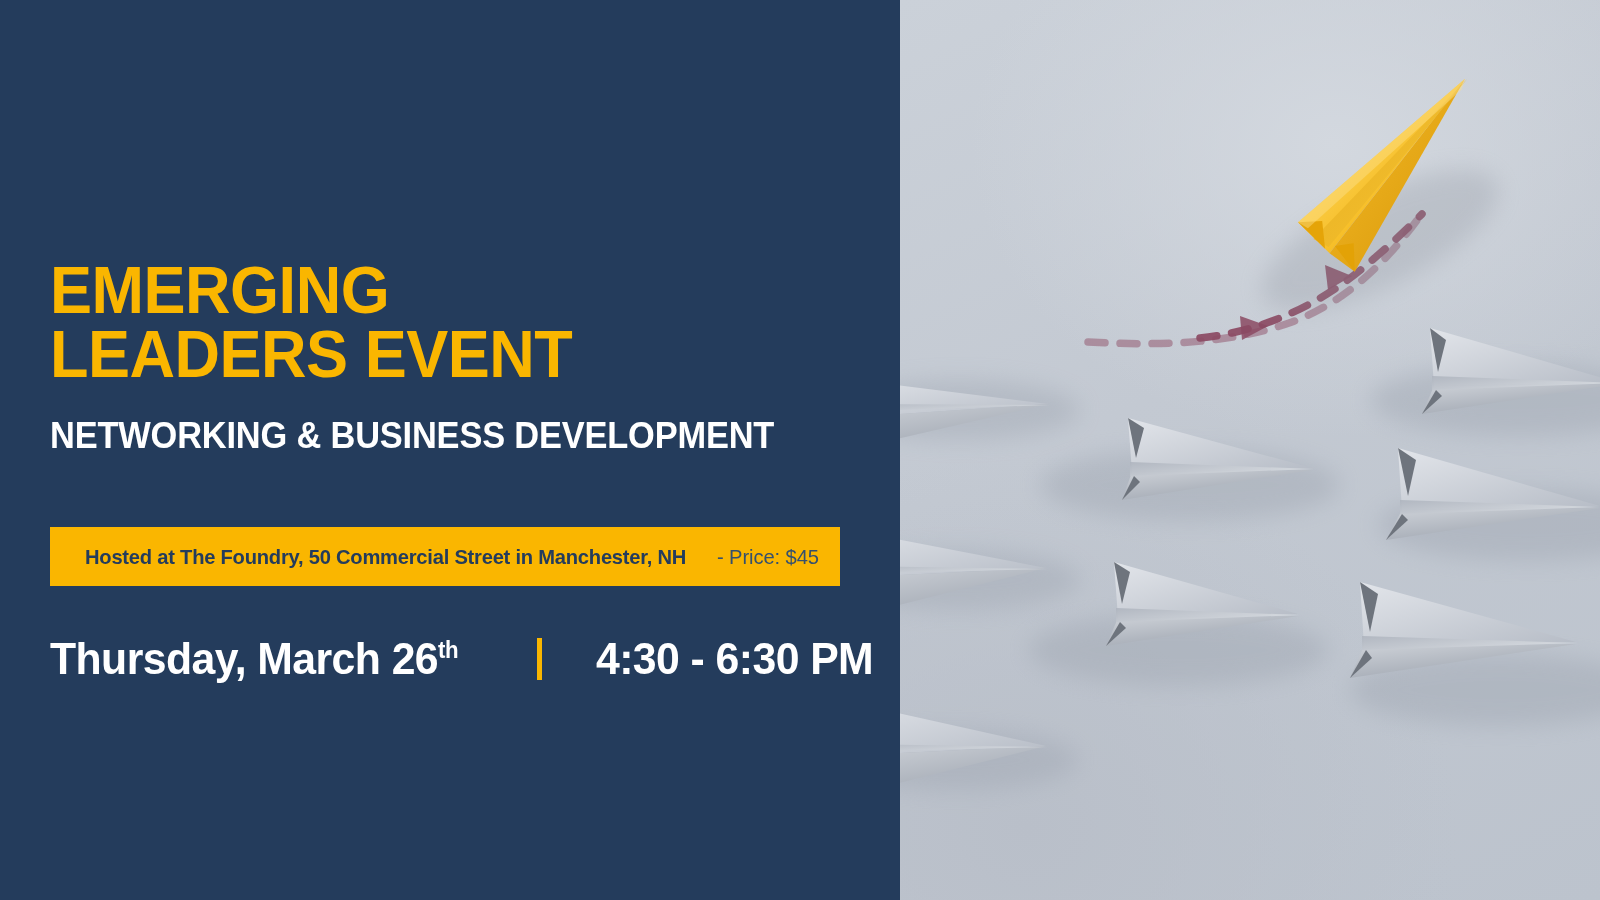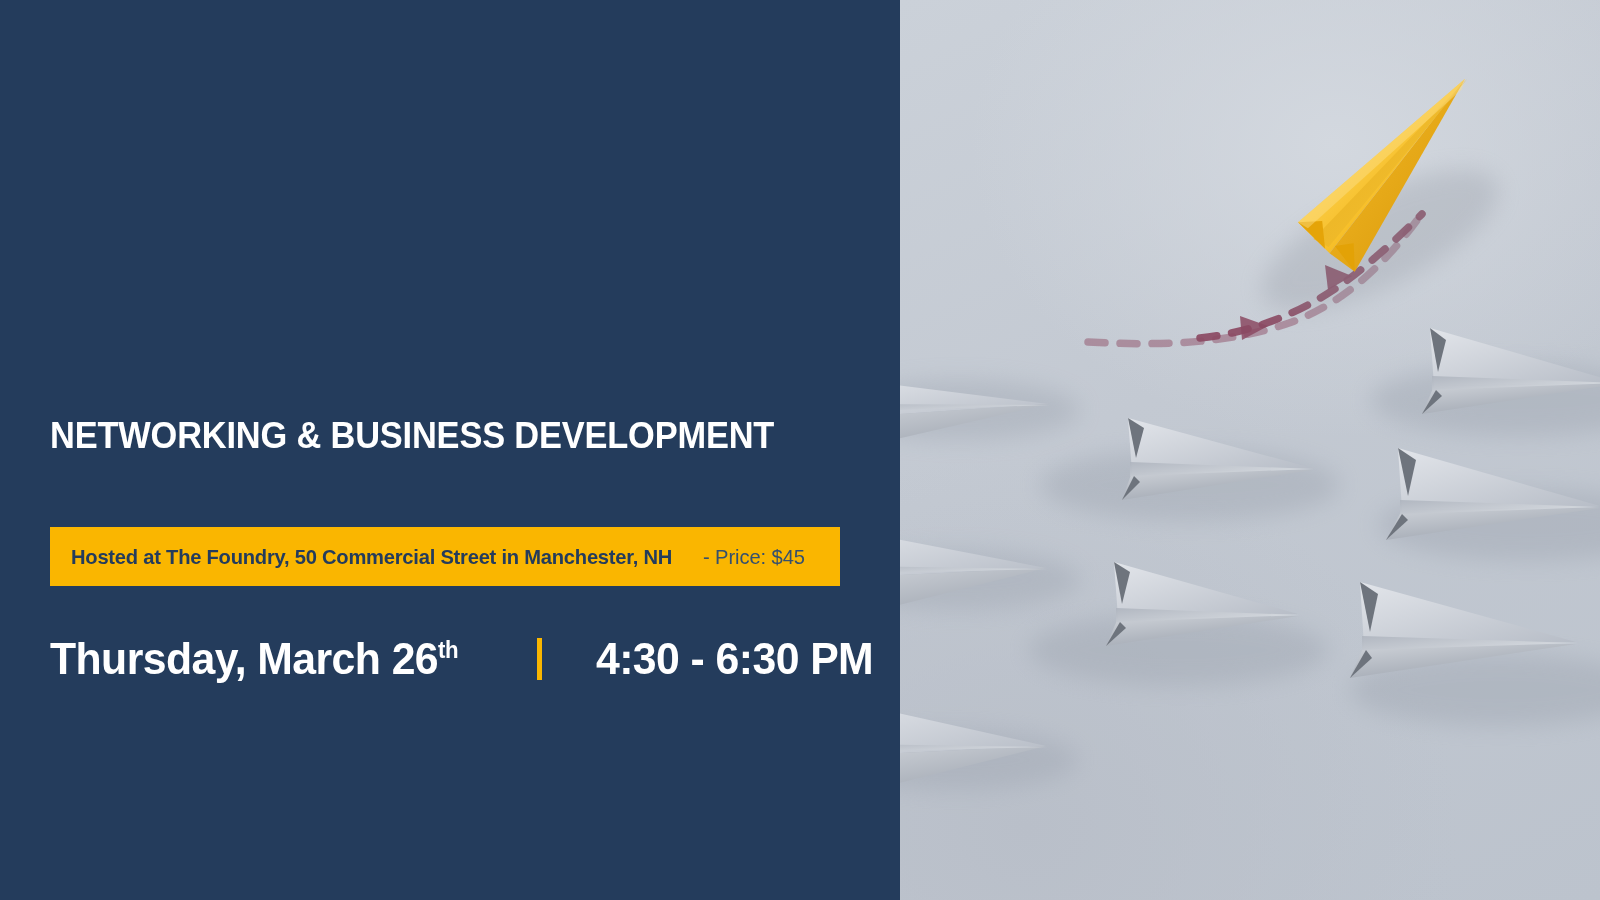--- a/index.html
+++ b/index.html
@@ -72,21 +72,21 @@
   }
 
   
   .venue-bar {
     position:absolute;
     left:50px; top:527px;
     width:790px; height:59px;
     background:#fab600;
     display:flex;
     align-items:center;
-    padding-left:21px;
+    padding-left:35px;
     white-space:nowrap;
     overflow:hidden;
   }
   .venue-bold {
     color:#243c5c;
     font-weight:bold;
     font-size:21px;
     letter-spacing:-0.25px;
     transform:scaleX(0.96);
     transform-origin:left center;
@@ -262,20 +262,24 @@
           <path d="M426,248 L438,222 L420,216 Z" fill="#e3a206"></path>
           <path d="M398,178 L612,126 L604,134 L404,188 Z" fill="#fde08a" opacity="0.45"></path>
         </g>
       </g>
     </svg>
   </div>
 
   <div class="navy-panel">
 
 
+    <div class="headline">
+      <span class="headline-line">EMERGING</span>
+      <span class="headline-line">LEADERS EVENT</span>
+    </div>
 
     <div class="subtitle">NETWORKING &amp; BUSINESS DEVELOPMENT</div>
 
     <div class="venue-bar">
       <span class="venue-bold">Hosted at The Foundry, 50 Commercial Street in Manchester, NH</span>
       <span class="venue-light">- Price: $45</span>
     </div>
 
     <div class="datetime">
       <span class="dt-date"><span>Thursday, March 26</span><sup class="dt-sup">th</sup></span>

